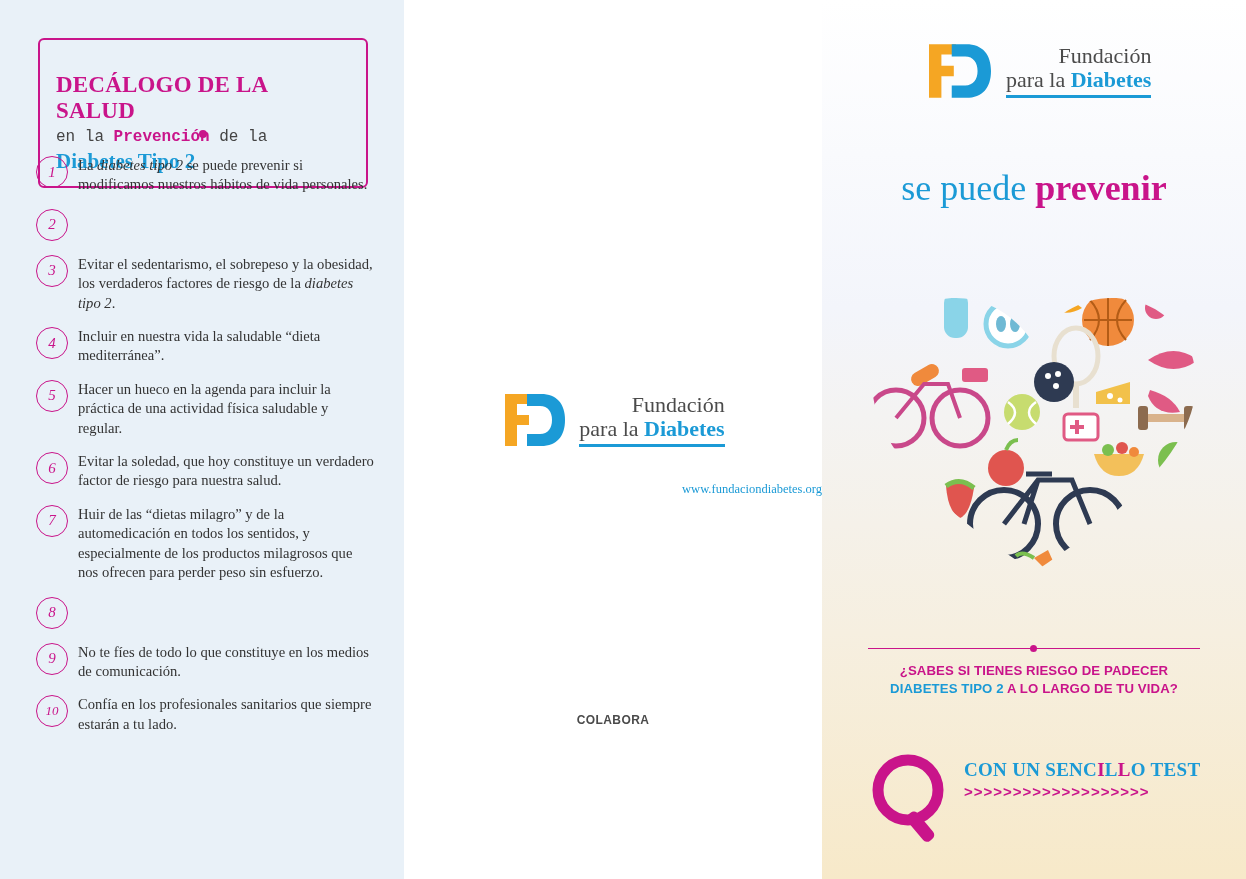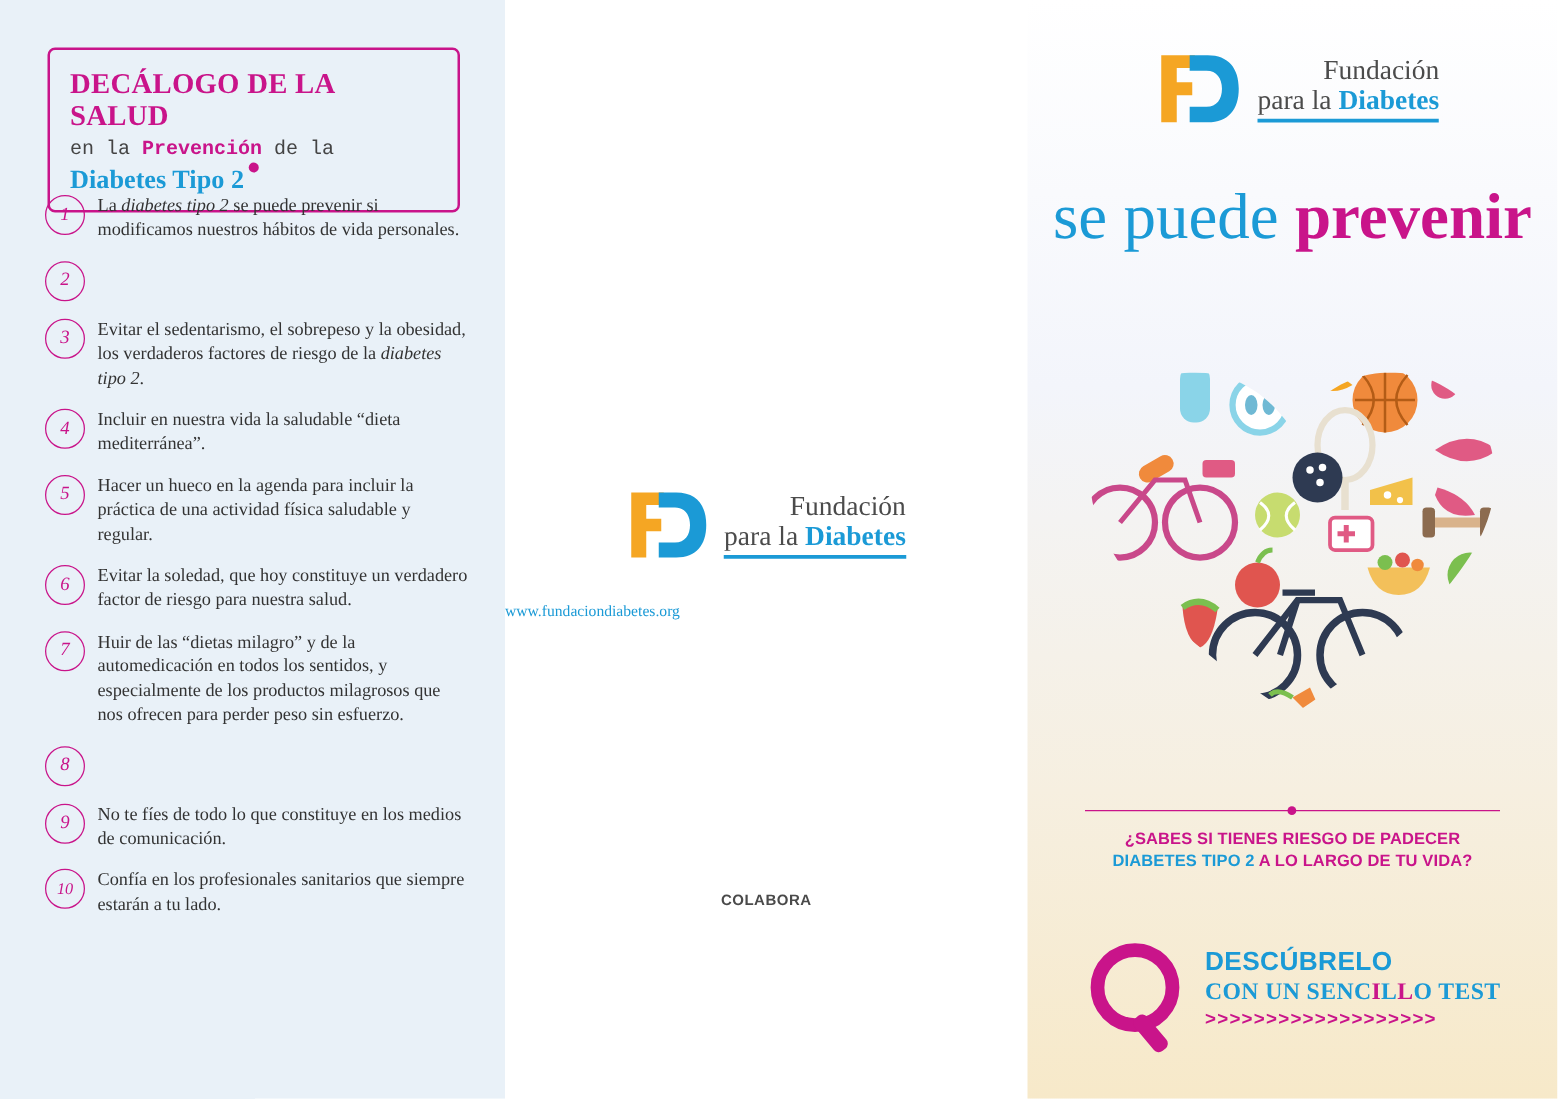--- a/index.html
+++ b/index.html
@@ -12,21 +12,21 @@
   .sheet{position:relative;width:1246px;height:879px;}
 
   
   .panel-left{
     position:absolute;left:0;top:0;width:404px;height:879px;
     background:#e9f1f8;
   }
   .decalogo-box{
     position:absolute;left:38px;top:38px;width:330px;
     border:2px solid #c9148a;border-radius:6px;
-    padding:14px 16px 12px 16px;
+    padding:32px 16px 12px 16px;
     box-sizing:border-box;
   }
   .decalogo-box .line1{
     font-family:"Liberation Serif", serif;
     font-weight:bold;font-size:23px;color:#c9148a;
     letter-spacing:0.2px;line-height:1.12;
   }
   .decalogo-box .line2{
     font-family:Liberation Mono, monospace;
     font-size:16px;color:#444;line-height:1.2;margin-top:4px;
@@ -67,21 +67,21 @@
     position:absolute;left:0;top:390px;width:418px;text-align:center;
   }
   .logo-row{display:inline-flex;align-items:center;}
   .logo-fd{position:relative;width:68px;height:60px;margin-right:10px;}
   .logo-text{text-align:right;line-height:1.08;}
   .logo-text .l1{font-family:"Liberation Serif", serif;font-size:22px;color:#4b4b4b;}
   .logo-text .l2{font-family:"Liberation Serif", serif;font-size:22px;color:#4b4b4b;}
   .logo-text .l2 b{color:#1b9ad6;font-weight:bold;}
   .logo-underline{height:3px;background:#1b9ad6;margin-top:3px;width:100%;}
   .center-url{
-    position:absolute;left:0;top:482px;width:418px;text-align:left;
+    position:absolute;left:0;top:482px;width:418px;text-align:right;
     font-family:"Liberation Serif", serif;font-size:12.5px;color:#1b9ad6;
   }
   .colabora{
     position:absolute;left:0;top:713px;width:418px;text-align:center;
     font-family:"Liberation Sans", sans-serif;font-size:12px;font-weight:bold;
     color:#4a4a4a;letter-spacing:0.4px;
   }
   .changing{
     position:absolute;left:447px;top:780px;width:100px;text-align:left;
   }
@@ -104,21 +104,21 @@
     background:linear-gradient(180deg,#ffffff 0%,#f3f5fb 35%,#f6efe0 72%,#f7e9c9 100%);
   }
   .right-logo{position:absolute;left:102px;top:40px;display:flex;align-items:center;}
   .right-logo .logo-fd{width:72px;height:62px;margin-right:10px;}
   .headline{
     position:absolute;left:0;top:148px;width:424px;text-align:center;
     font-family:"Liberation Serif", serif;line-height:1.0;
   }
   .headline .h1{font-size:44px;color:#1b9ad6;}
   .headline .h1 b{font-weight:bold;}
-  .headline .h2{font-size:52px;color:#1b9ad6;margin-top:0;}
+  .headline .h2{font-size:36px;color:#1b9ad6;margin-top:22px;}
   .headline .h2 b{font-weight:bold;color:#c9148a;}
   .heart{
     position:absolute;left:36px;top:272px;width:352px;height:320px;
   }
   .heart-svg{width:100%;height:100%;}
   .sep{
     position:absolute;left:46px;top:648px;width:332px;height:1px;background:#c9148a;
   }
   .sep-dot{
     position:absolute;left:208px;top:645px;width:7px;height:7px;border-radius:50%;background:#c9148a;
@@ -381,21 +381,20 @@
         <span class="blue">DIABETES TIPO 2</span><span> A LO LARGO DE TU VIDA?</span>
       </div>
     </div>
 
     <div class="discover">
       <svg class="mag" width="86" height="92" viewBox="0 0 86 92">
         <circle cx="40" cy="38" r="30" fill="none" stroke="#c9148a" stroke-width="11"></circle>
         <rect x="46" y="58" width="13" height="34" rx="5" transform="rotate(-40 52 75)" fill="#c9148a"></rect>
       </svg>
       <div class="disc-text">
-        <div class="d1">DESCÚBRELO</div>
         <div class="d2">
           <span>CON UN SENC</span><span class="pk">I</span><span>L</span><span class="pk">L</span><span>O TEST</span>
         </div>
         <div class="arrows">&gt;&gt;&gt;&gt;&gt;&gt;&gt;&gt;&gt;&gt;&gt;&gt;&gt;&gt;&gt;&gt;&gt;&gt;&gt;</div>
       </div>
     </div>
   </div>
 </div>
 
 </body></html>

